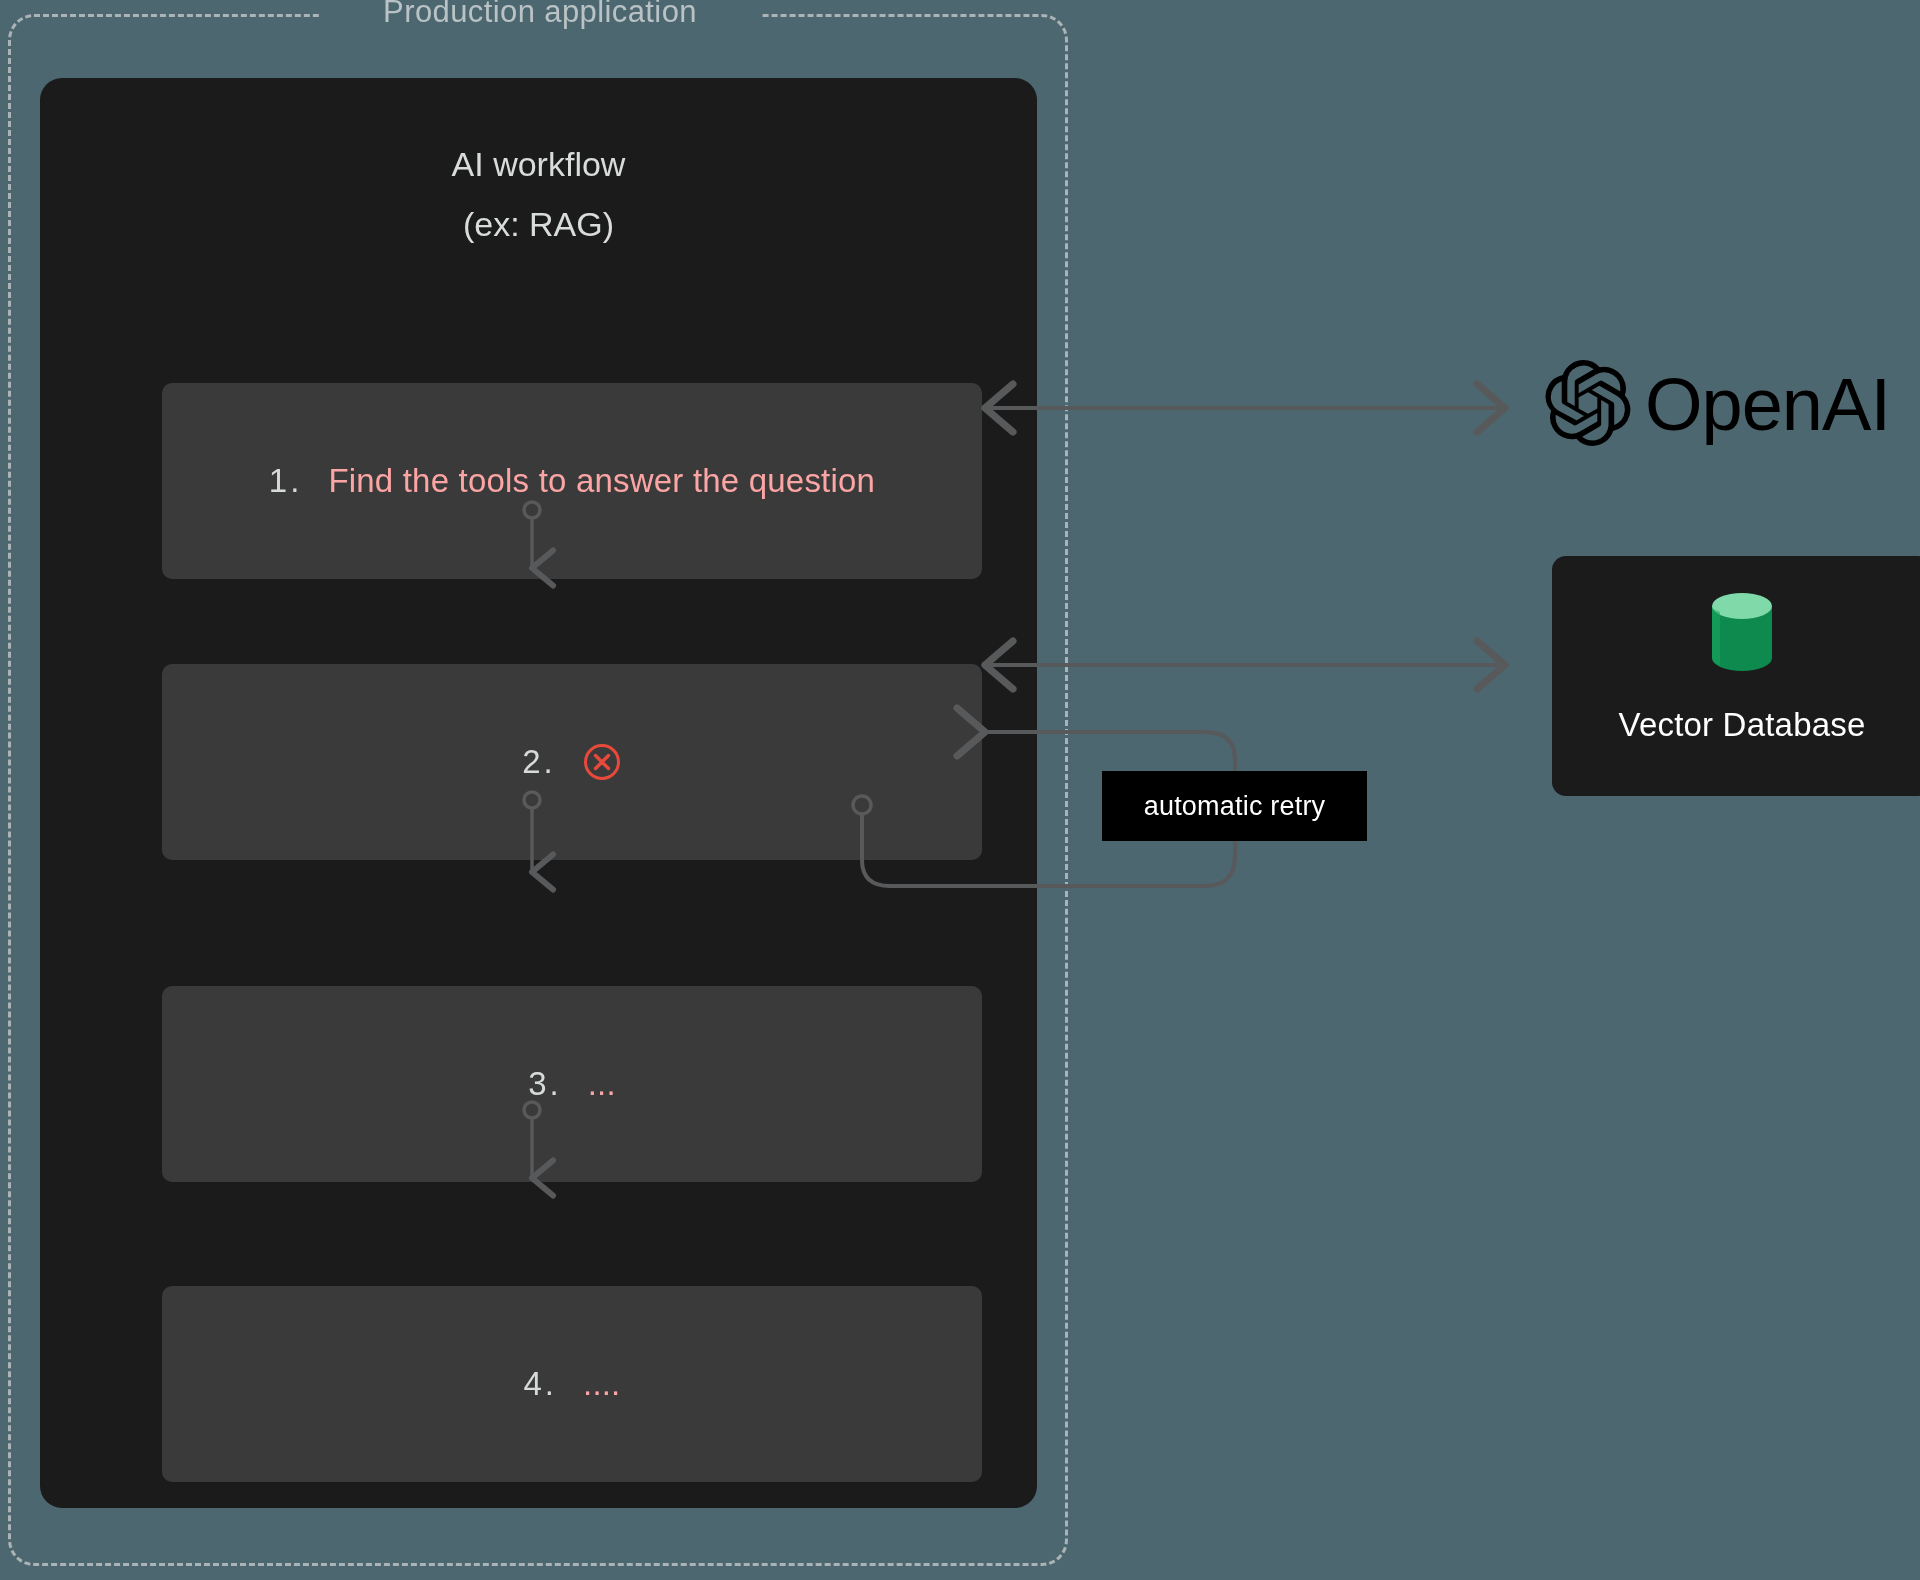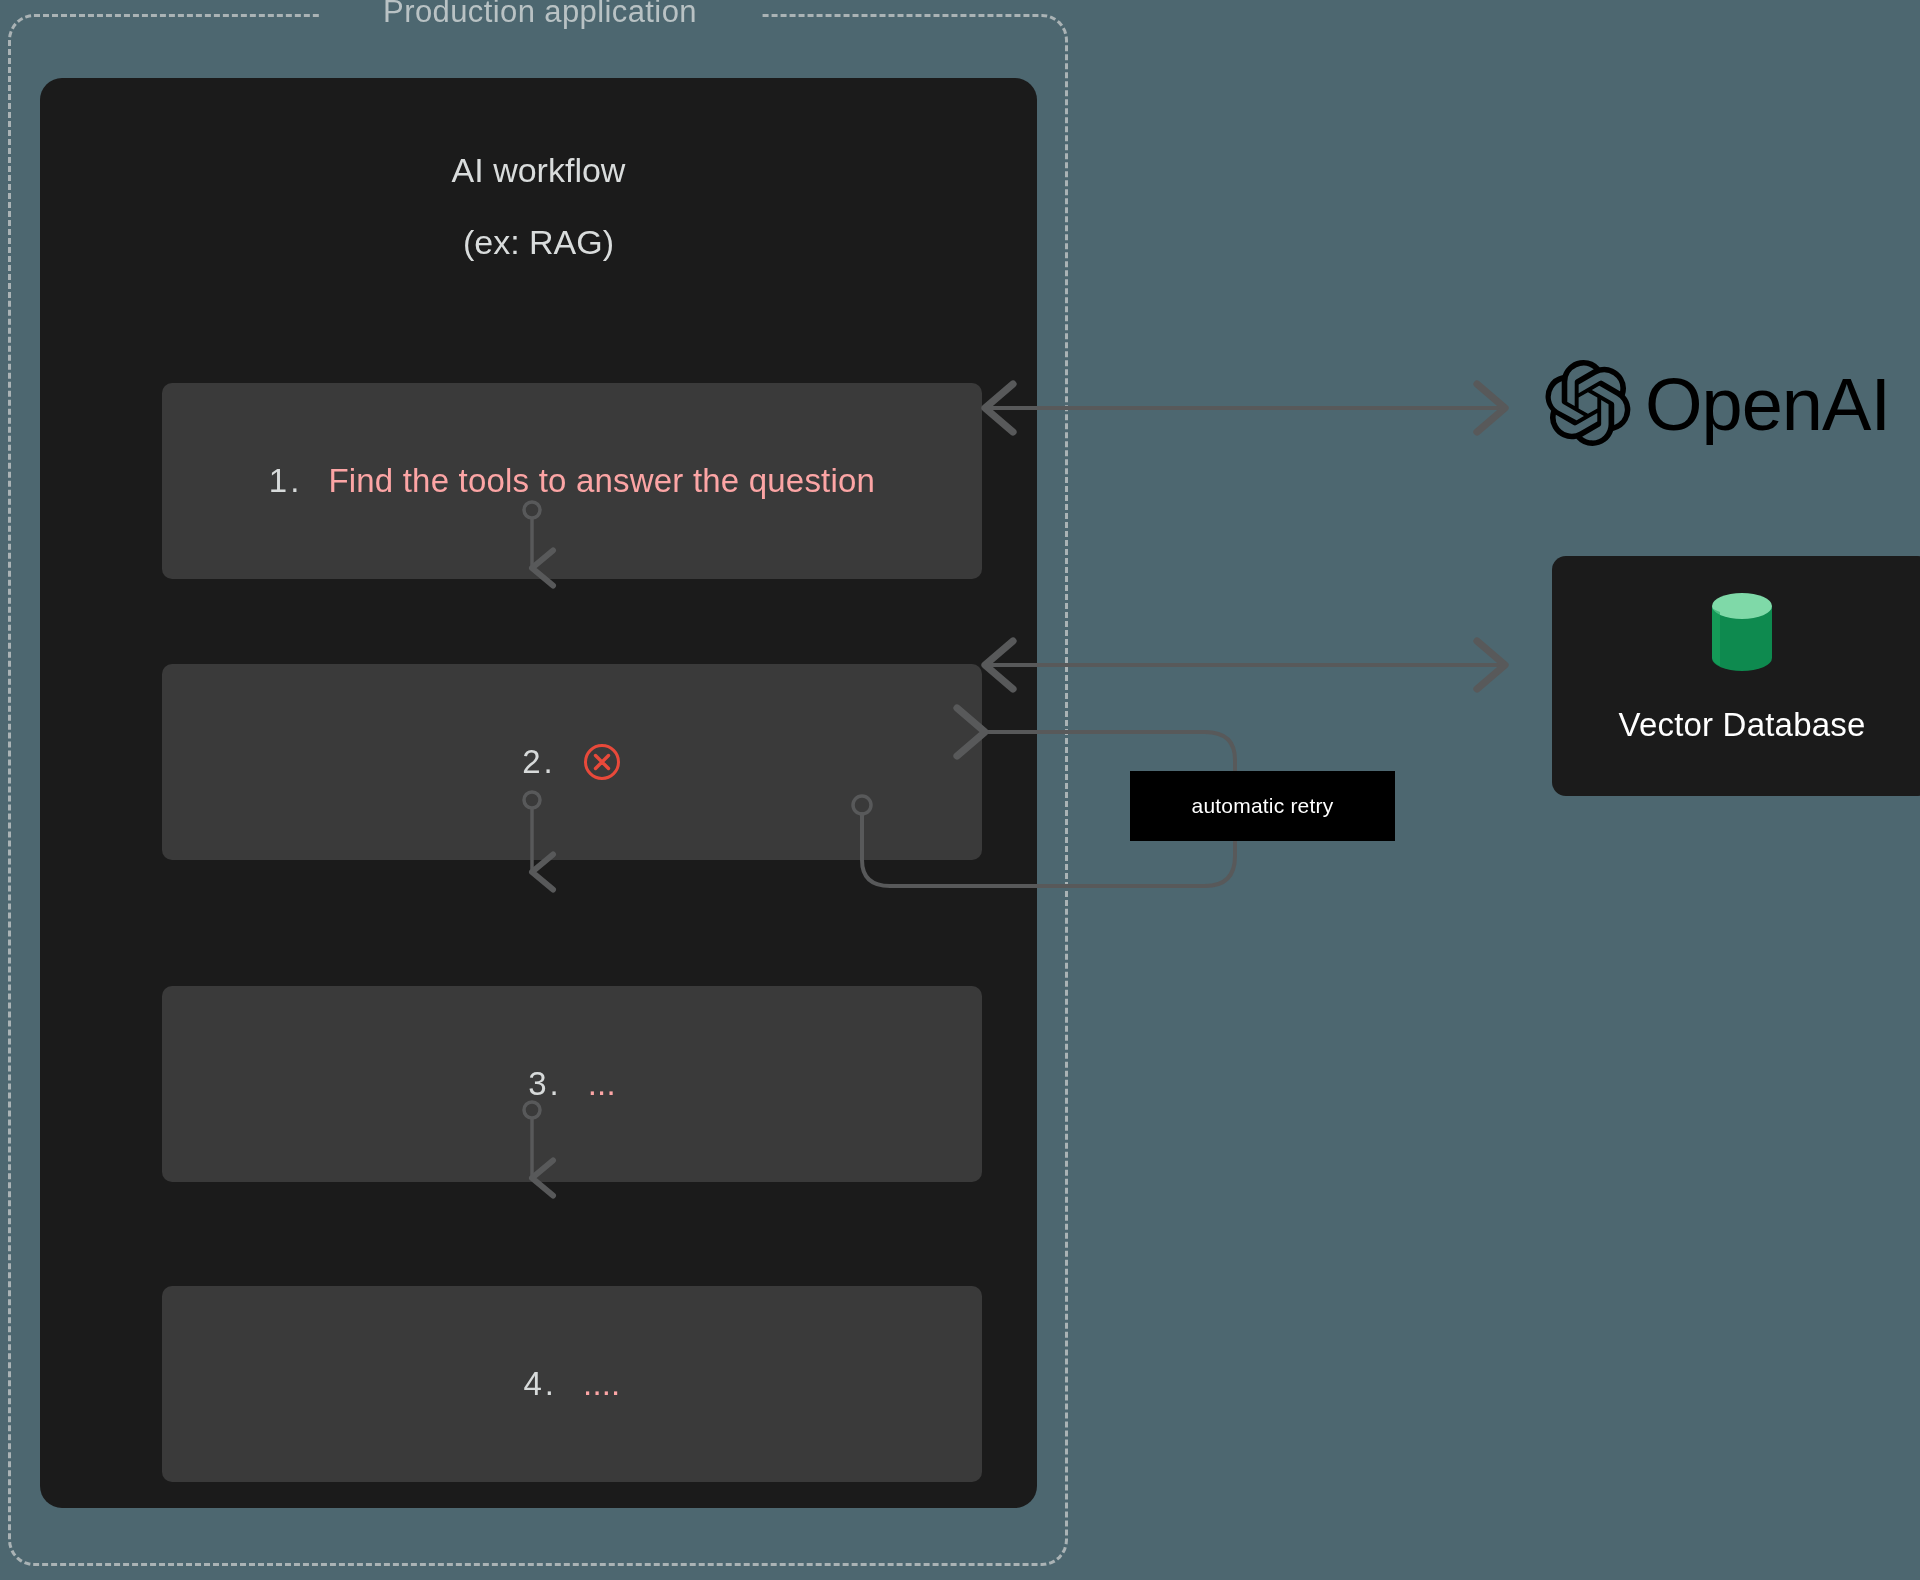--- a/index.html
+++ b/index.html
@@ -53,21 +53,21 @@
     border-radius: 22px;
   }
   #workflow-title {
     position: absolute;
     left: 0;
     top: 56px;
     width: 997px;
     text-align: center;
     color: #d9dcdc;
     font-size: 34px;
-    line-height: 72px;
+    line-height: 60px;
     white-space: pre-line;
   }
 
   
   .step-box {
     position: absolute;
     left: 122px;
     width: 820px;
     background: #3a3a3a;
     border-radius: 10px;
@@ -110,27 +110,27 @@
     position: absolute;
     left: 0; top: 0;
     width: 1920px;
     height: 1580px;
     pointer-events: none;
   }
 
   
   #retry-tag {
     position: absolute;
-    left: 1130px;
+    left: 1102px;
     top: 771px;
     width: 265px;
     height: 70px;
     background: #000000;
     color: #ffffff;
-    font-size: 21px;
+    font-size: 27px;
     display: flex;
     align-items: center;
     justify-content: center;
     letter-spacing: .2px;
   }
 
   
   #openai-logo {
     position: absolute;
     left: 1545px;

